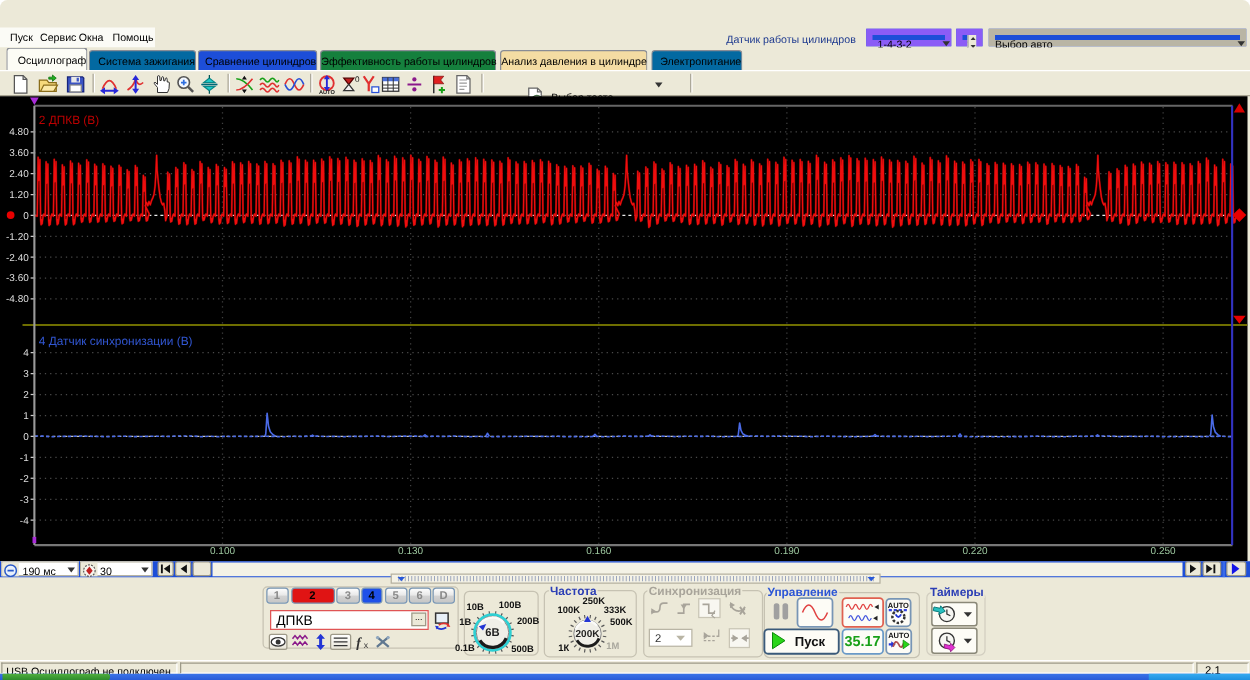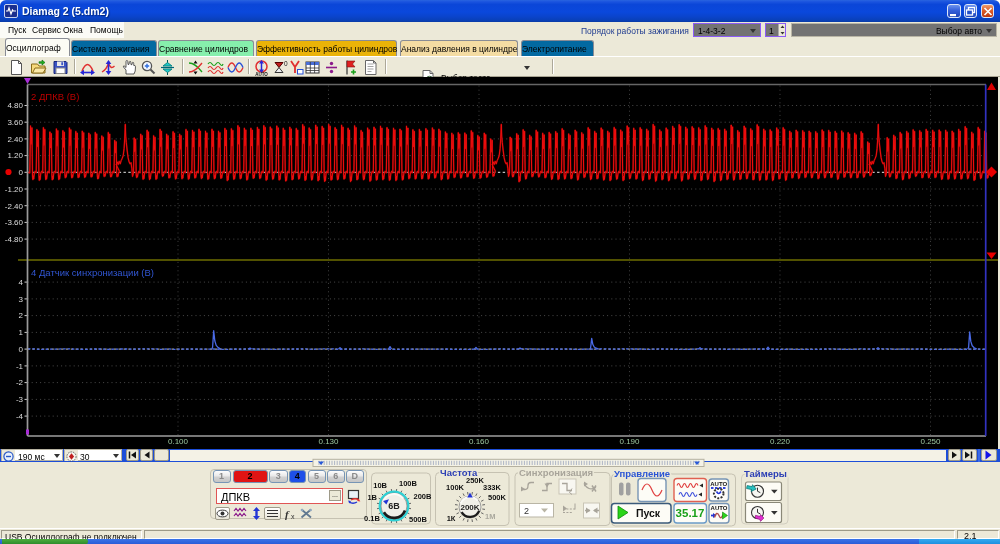--- a/index.html
+++ b/index.html
@@ -10,89 +10,73 @@
 #tb .cap{color:#fff;font-weight:bold;font-size:10.5px;position:absolute;left:22px;top:4.5px;text-shadow:1px 1px 1px #03277a}
 #tico{left:4px;top:3.5px;width:14px;height:14px;border-radius:2px;background:#1b2f8f;border:1px solid #c9d4ef;position:absolute}
 .wb{position:absolute;top:3.5px;width:13.8px;height:14.5px;border-radius:3px;border:1px solid #dce6f8}
 .wb.b1{left:947px;background:linear-gradient(#6d93ee 0%,#3560da 45%,#2148bc 95%)}
 .wb.b2{left:963.5px;background:linear-gradient(#6d93ee 0%,#3560da 45%,#2148bc 95%)}
 .wb.b3{left:980.5px;background:linear-gradient(#f09b6a 0%,#dd5f2c 45%,#c03a10 95%)}
 #menurow{left:0;top:21.5px;width:1000px;height:16px;background:#ece9d8}
 #menuwhite{left:0;top:0;width:124px;height:16px;background:#fbfbf6;position:absolute}
 .mi{position:absolute;top:3.5px;font-size:8.5px;color:#000}
 #ordlab{position:absolute;left:581px;top:4px;font-size:8.5px;color:#1e3a8f}
-.xcombo{position:absolute;background:#737373;border:1px solid #8b5cf6;font-size:8.5px;color:#000}
+.xcombo{position:absolute;background:#1d4ed8;border:5px solid #8b5cf6;font-size:8.5px;color:#000}
 .carr{position:absolute;width:0;height:0;border-left:3.5px solid transparent;border-right:3.5px solid transparent;border-top:4px solid #333}
 #tabs{left:0;top:37.5px;width:1000px;height:18.5px;background:#ece9d8}
-.tab{position:absolute;top:2.5px;height:16px;border:1px solid #898c95;border-bottom:none;border-radius:3px 3px 0 0;font-size:8.5px;text-align:left;color:#000;padding-top:3px;white-space:nowrap}
+.tab{position:absolute;top:2.5px;height:16px;border:1px solid #898c95;border-bottom:none;border-radius:3px 3px 0 0;font-size:8.5px;text-align:right;color:#000;padding-top:3px;white-space:nowrap}
 .tab.active{top:0.5px;height:18px;background:#fcfcf5;z-index:3;padding-top:4px}
 #tbar{left:0;top:56px;width:1000px;height:20.5px;background:#ece9d8;border-top:1px solid #fff;border-bottom:1px solid #a8a492}
 .tsep{position:absolute;top:2px;width:2px;height:15px;border-left:1px solid #aca899;border-right:1px solid #fff}
 .ticon{position:absolute;top:1.5px;width:17px;height:17px}
 #plot{left:0;top:76.5px;width:998px;height:372px;background:#000}
 #trow{left:0;top:448.5px;width:1000px;height:13px;background:#1d4ed8}
 .tcombo{position:absolute;top:0.5px;height:12px;background:#fff;border:1px solid #b7b3a2;font-size:8.5px}
 .tbtn{position:absolute;top:0.5px;height:12px;background:#ece9d8;border:1px solid #9e9a89;border-radius:2px;font-size:7px;text-align:center;color:#111}
 #panel{left:0;top:461.5px;width:1000px;height:66px;background:#ece9d8}
 .gb{position:absolute;border:1px solid #c6c2b2;border-radius:4px}
 .chb{position:absolute;top:8px;height:13px;border:1.5px solid #7795b5;border-radius:3px;
  background:linear-gradient(#fdfdfd 0%,#e9e9e9 45%,#d2d2d2 55%,#c6c6c6 100%);
  font-size:9px;font-weight:bold;color:#8a8a8a;text-align:center;line-height:10px}
 .icb{position:absolute;width:15px;height:13px}
 #sbar{left:0;top:527.5px;width:1000px;height:11px;background:#ece9d8;border-top:1px solid #fff}
 .sp{position:absolute;top:1.5px;height:9px;border:1px solid;border-color:#9d9a88 #fff #fff #9d9a88;font-size:8.5px;color:#000}
 #task{left:0;top:538.5px;width:1000px;height:5.5px;background:linear-gradient(#3a74e8,#2a5cd8)}
 </style></head>
 <body>
 <div id="w">
-<div id="tb" class="abs">
- <div id="tico"><svg width="12" height="12" viewBox="0 0 12 12">
-          <path d="M1 6 h2 l1 -3 l2 6 l1.5 -4 l0.8 1 H11" fill="none" stroke="#fff" stroke-width="1.2"></path>
-        </svg></div>
- <span class="cap">Diamag 2 (5.dm2)</span>
- <div class="wb b1"><svg width="12" height="13">
-          <rect x="2" y="9" width="6" height="2.2" fill="#fff"></rect>
-        </svg></div>
- <div class="wb b2"><svg width="12" height="13">
-          <rect x="3.5" y="2.5" width="6" height="5" fill="none" stroke="#fff" stroke-width="1.3"></rect>
-          <rect x="1.5" y="5" width="6" height="5" fill="#2350c8" stroke="#fff" stroke-width="1.3"></rect>
-        </svg></div>
- <div class="wb b3"><svg width="12" height="13">
-          <path d="M2.5 3 l7 7 M9.5 3 l-7 7" stroke="#fff" stroke-width="1.6"></path>
-        </svg></div>
-</div>
 <div id="menurow" class="abs">
  <div id="menuwhite"></div>
  <span class="mi" style="left:8px">Пуск</span>
       <span class="mi" style="left:32px">Сервис</span>
       <span class="mi" style="left:63px">Окна</span>
       <span class="mi" style="left:90px">Помощь</span>
- <span id="ordlab">Порядок работы зажигания</span>
+ <span id="ordlab">Датчик работы цилиндров</span>
  <div class="xcombo" style="left:693px;top:1px;width:68px;height:14px">
         <span style="position:absolute;left:4px;top:2px">1-4-3-2</span>
         <div class="carr" style="left:56px;top:5px"></div>
       </div>
  <div class="xcombo" style="left:765px;top:1px;width:21px;height:14px">
         <span style="position:absolute;left:3px;top:2px">1</span>
    <div style="position:absolute;right:0;top:0;width:7px;height:12px;background:#ece9d8;border-left:1px solid #aaa">
    <svg width="7" height="12">
             <path d="M3.5 1.5 l2 2.5 h-4 z" fill="#333"></path>
             <path d="M3.5 10.5 l2 -2.5 h-4 z" fill="#333"></path>
           </svg></div>
       </div>
  <div class="xcombo" style="left:791px;top:1px;width:206px;height:14px;border-color:#b9b5a5">
-        <span style="position:absolute;left:0;right:14px;top:2px;text-align:right">Выбор авто</span>
+        <span style="position:absolute;left:0;right:14px;top:2px;text-align:left">Выбор авто</span>
         <div class="carr" style="left:194px;top:5px"></div>
       </div>
 </div>
 <div id="tabs" class="abs">
  <div class="tab active" style="left:5px;width:65px">Осциллограф</div>
  <div class="tab" style="left:71px;width:86px;background:#0369a1">Система зажигания</div>
- <div class="tab" style="left:158px;width:96px;background:#86efac">Сравнение цилиндров</div>
- <div class="tab" style="left:256px;width:141px;background:#eab308">Эффективность работы цилиндров</div>
+ <div class="tab" style="left:158px;width:96px;background:#1d4ed8">Сравнение цилиндров</div>
+ <div class="tab" style="left:256px;width:141px;background:#15803d">Эффективность работы цилиндров</div>
  <div class="tab" style="left:400px;width:118px;background:#f4dca3">Анализ давления в цилиндре</div>
  <div class="tab" style="left:521px;width:73px;background:#0369a1">Электропитание</div>
 </div>
 <div id="tbar" class="abs">
       <div class="ticon" style="left:7.5px"><svg width="17" height="17" viewBox="0 0 17 17">
           <path d="M3.5 1.5 h7 l3 3 v11 h-10 z" fill="#fff" stroke="#555" stroke-width="1"></path>
           <path d="M10.5 1.5 v3 h3" fill="none" stroke="#555"></path>
         </svg></div>
       <div class="ticon" style="left:30px"><svg width="17" height="17" viewBox="0 0 17 17">
           <path d="M1.5 5 h6 l1.5 2 h6 v7 h-13.5 z" fill="#f6d97c" stroke="#8a6d1a"></path>

